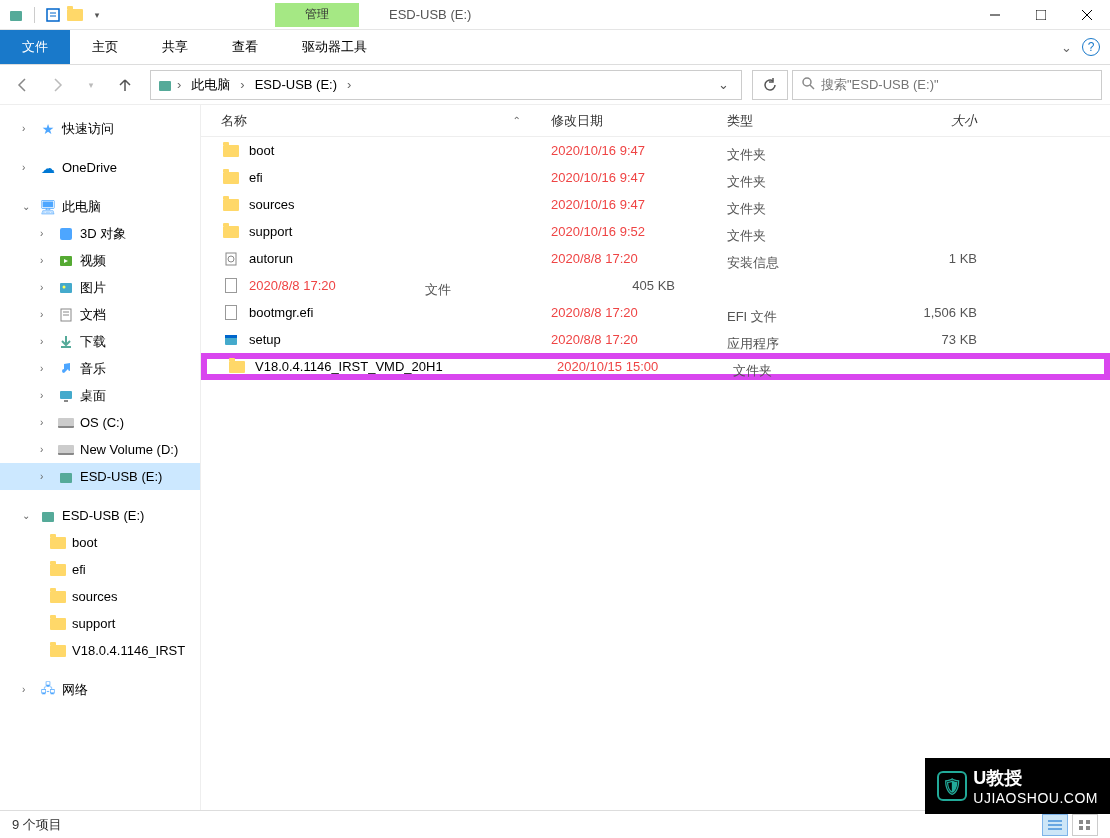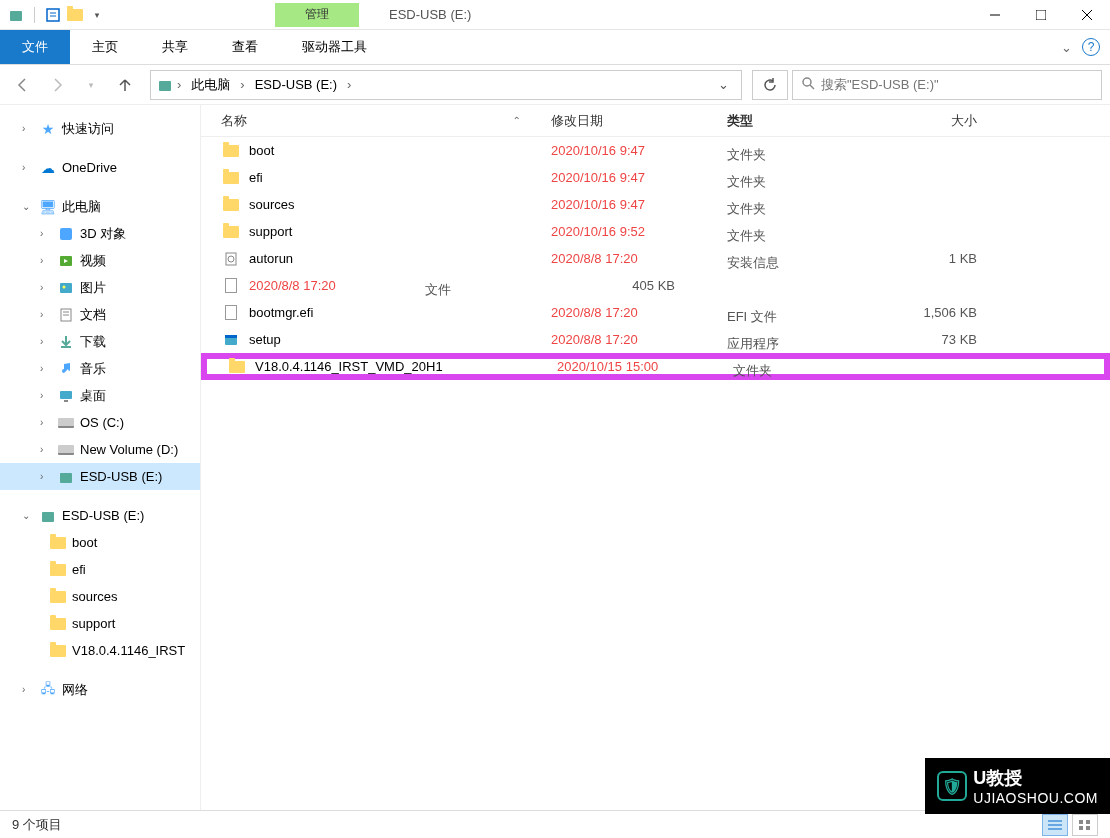--- a/index.html
+++ b/index.html
@@ -42,22 +42,22 @@
     .tree-item.level3 { padding-left: 50px; }
     .tree-icon { width: 16px; height: 16px; display: inline-flex; align-items: center; justify-content: center; flex-shrink: 0; }
     .tree-expand { width: 12px; font-size: 10px; color: #666; }
     .tree-spacer { height: 12px; }
     
     
     .filelist { flex: 1; display: flex; flex-direction: column; }
     .columns { height: 32px; display: flex; align-items: center; border-bottom: 1px solid #eee; padding-left: 20px; color: #333; }
     .col-name { width: 330px; display: flex; align-items: center; gap: 8px; }
     .col-date { width: 176px; }
-    .col-type { width: 150px; font-weight: bold; }
-    .col-size { width: 100px; text-align: right; }
+    .col-type { width: 150px; }
+    .col-size { width: 100px; text-align: right; font-style: italic; }
     .sort-arrow { color: #666; font-size: 10px; margin-left: auto; margin-right: 30px; }
     
     .filerow { height: 27px; display: flex; align-items: center; padding-left: 20px; cursor: pointer; }
     .filerow.highlighted { border: 6px solid #d946ef; }
     .file-icon { width: 20px; height: 16px; display: inline-flex; align-items: center; justify-content: center; margin-right: 8px; }
     .file-name { width: 302px; }
     .file-date { width: 176px; color: #ef4444; }
     .file-type { width: 150px; color: #555; margin-top: 8px; }
     .file-size { width: 100px; text-align: right; color: #555; }
     

